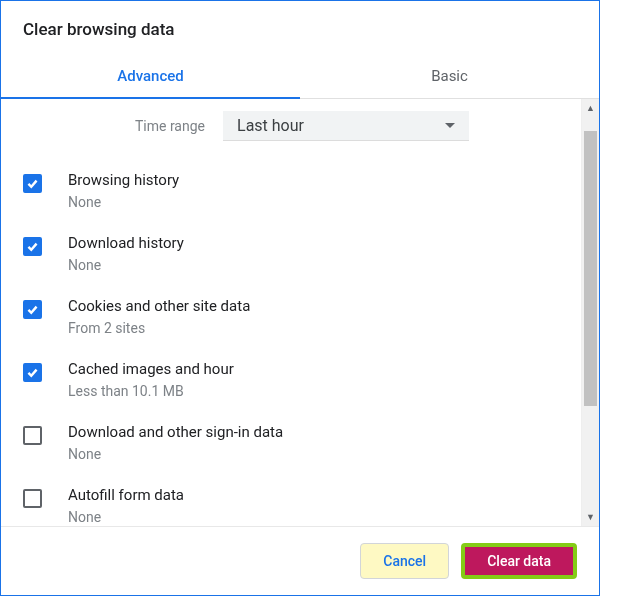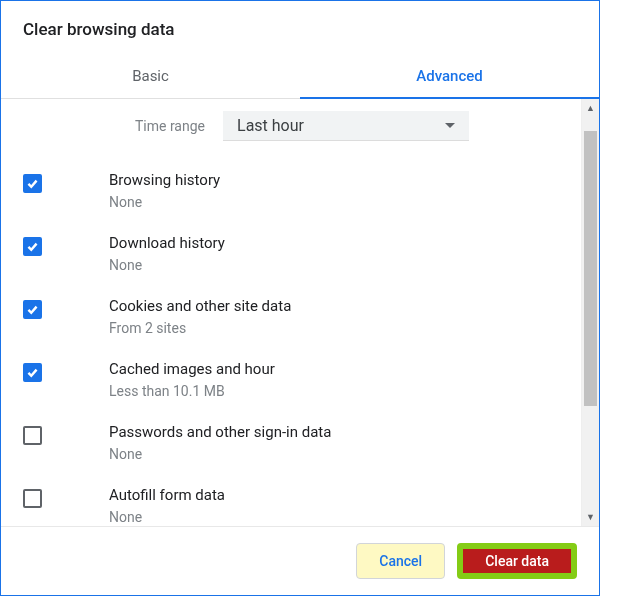--- a/index.html
+++ b/index.html
@@ -156,21 +156,20 @@
       width: 13px;
       height: 13px;
       stroke: #fff;
       stroke-width: 3;
       fill: none;
     }
     .item-texts {
       display: flex;
       flex-direction: column;
       gap: 5px;
-      margin-left: 41px;
     }
     .item-label {
       font-size: 15px;
       color: #202124;
     }
     .item-sub {
       font-size: 14px;
       color: #7d8287;
     }
     .footer {
@@ -189,41 +188,41 @@
       display: flex;
       align-items: center;
       justify-content: center;
     }
     .btn-secondary {
       background: #fef9c3;
       border: 1px solid #d2d5d9;
       color: #1a73e8;
     }
     .btn-primary {
-      background: #b91c1c;
-      border: 6px solid #84cc16;
+      background: #be185d;
+      border: 4px solid #84cc16;
       color: #fff;
       align-items: center;
     }
   </style>
 </head>
 <body>
 
 <div class="dialog">
 
   <div class="header">
     <div class="title">Clear browsing data</div>
   </div>
 
   <div class="tabs">
+    <div class="tab active">
+      <span>Advanced</span>
+    </div>
     <div class="tab">
       <span>Basic</span>
-    </div>
-    <div class="tab active">
-      <span>Advanced</span>
     </div>
   </div>
 
   <div class="body">
     <div class="content">
 
       <div class="time-row">
         <span class="time-label">Time range</span>
         <div class="select">
           <span class="select-value">Last hour</span>
@@ -272,21 +271,21 @@
               </svg>
             </div>
             <div class="item-texts">
               <div class="item-label">Cached images and hour</div>
               <div class="item-sub">Less than 10.1 MB</div>
             </div>
           </div>
           <div class="item">
             <div class="checkbox"></div>
             <div class="item-texts">
-              <div class="item-label">Passwords and other sign-in data</div>
+              <div class="item-label">Download and other sign-in data</div>
               <div class="item-sub">None</div>
             </div>
           </div>
           <div class="item">
             <div class="checkbox"></div>
             <div class="item-texts">
               <div class="item-label">Autofill form data</div>
               <div class="item-sub">None</div>
             </div>
           </div>

